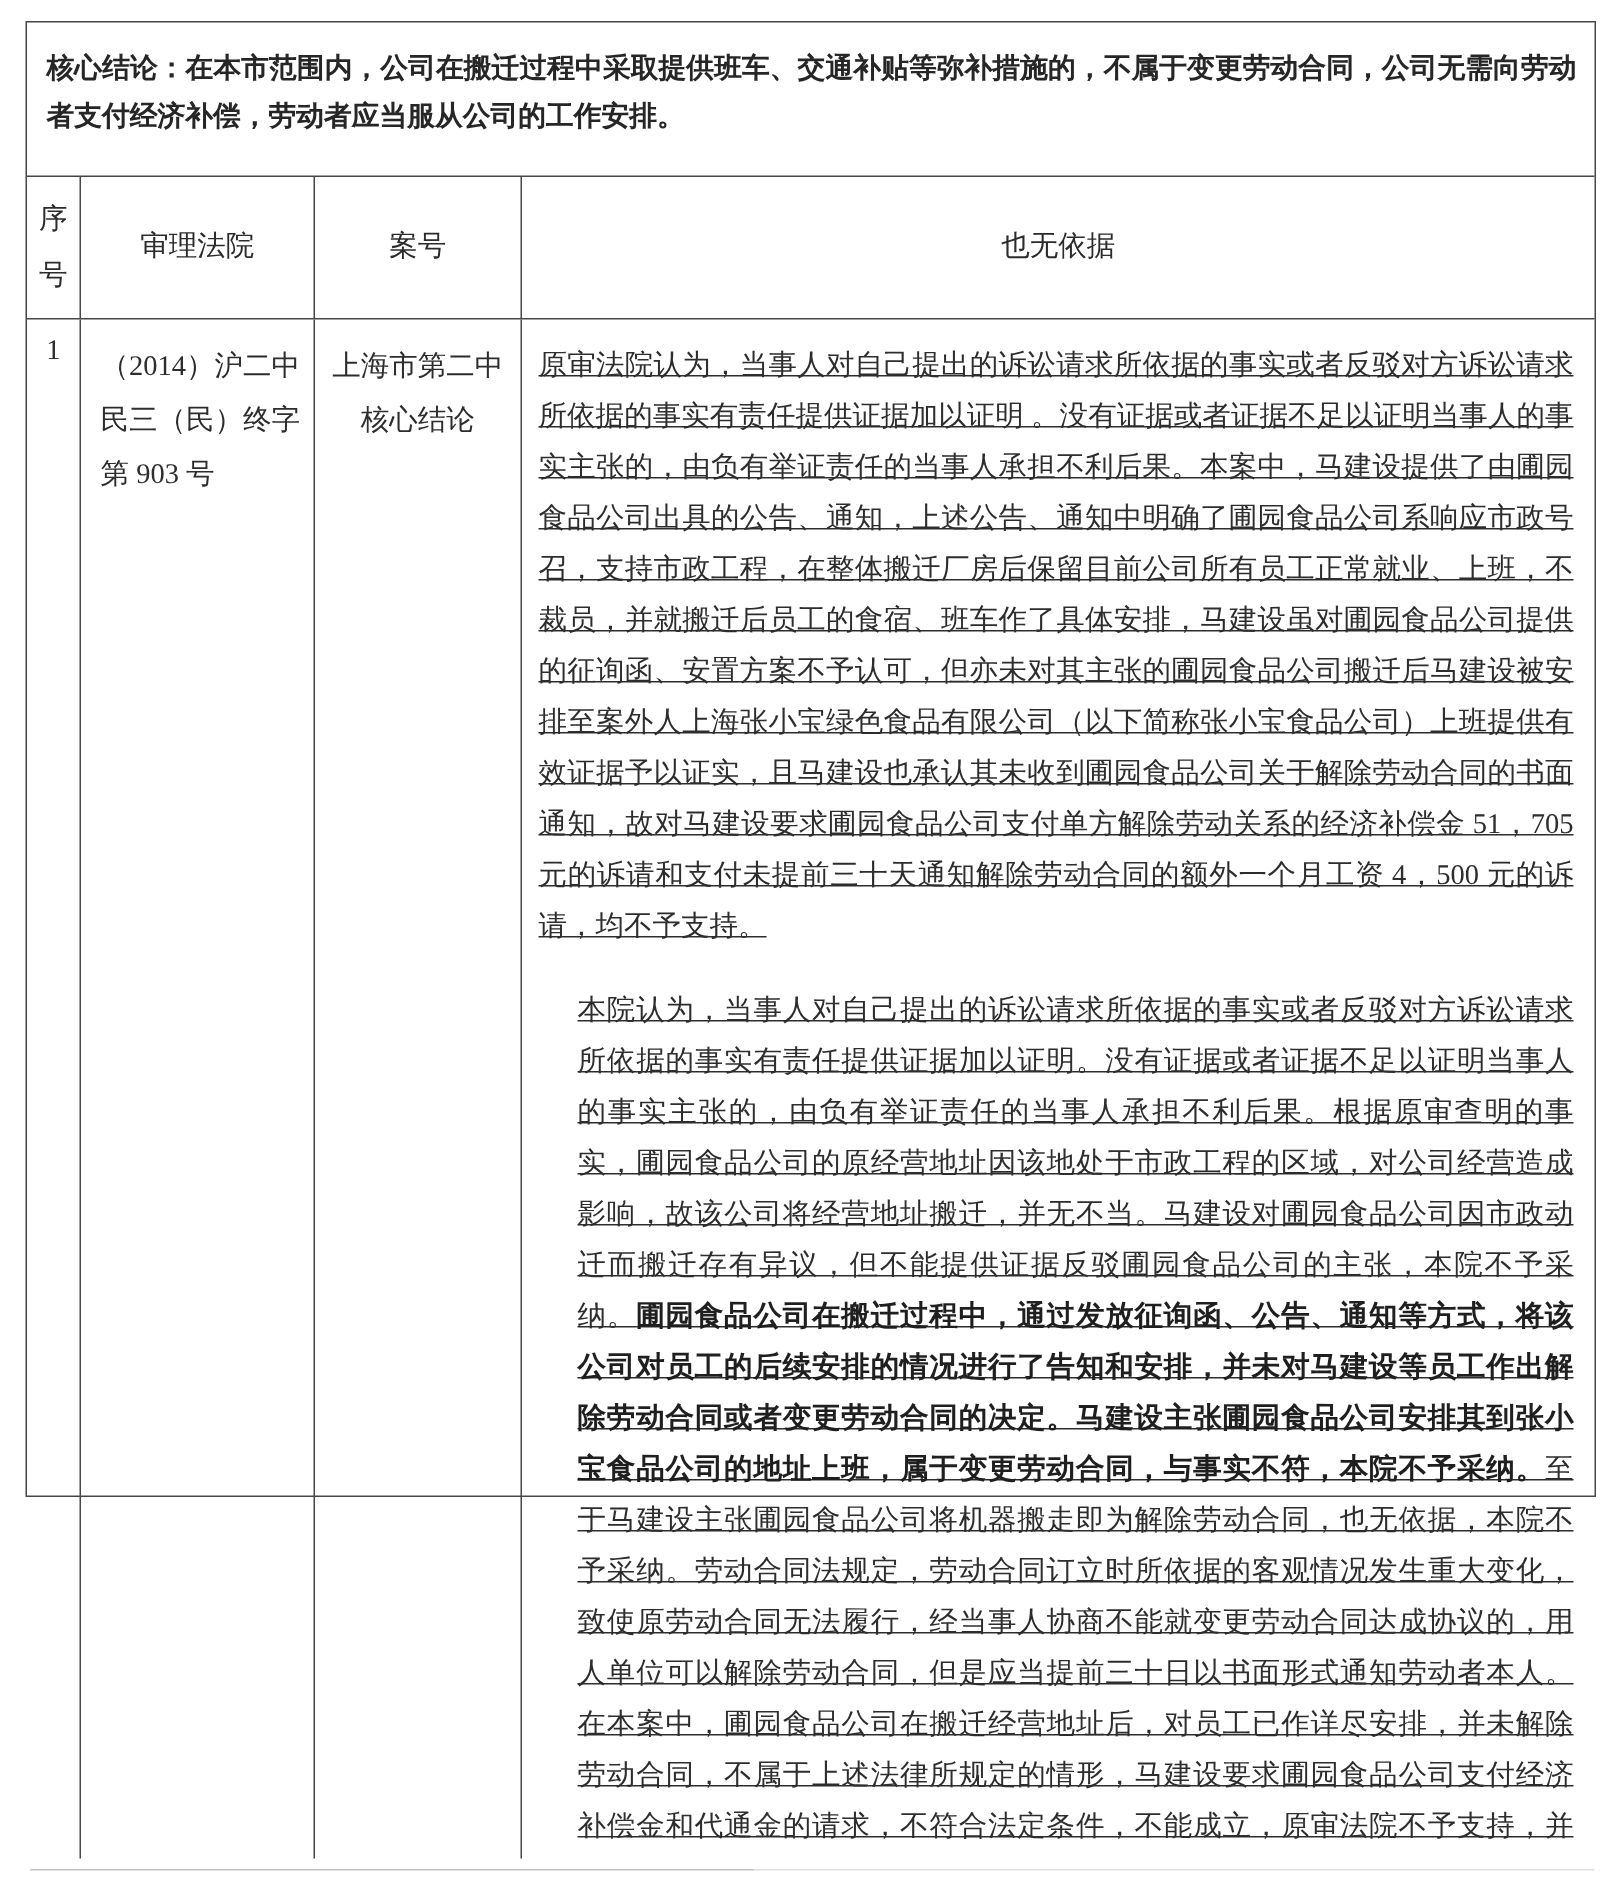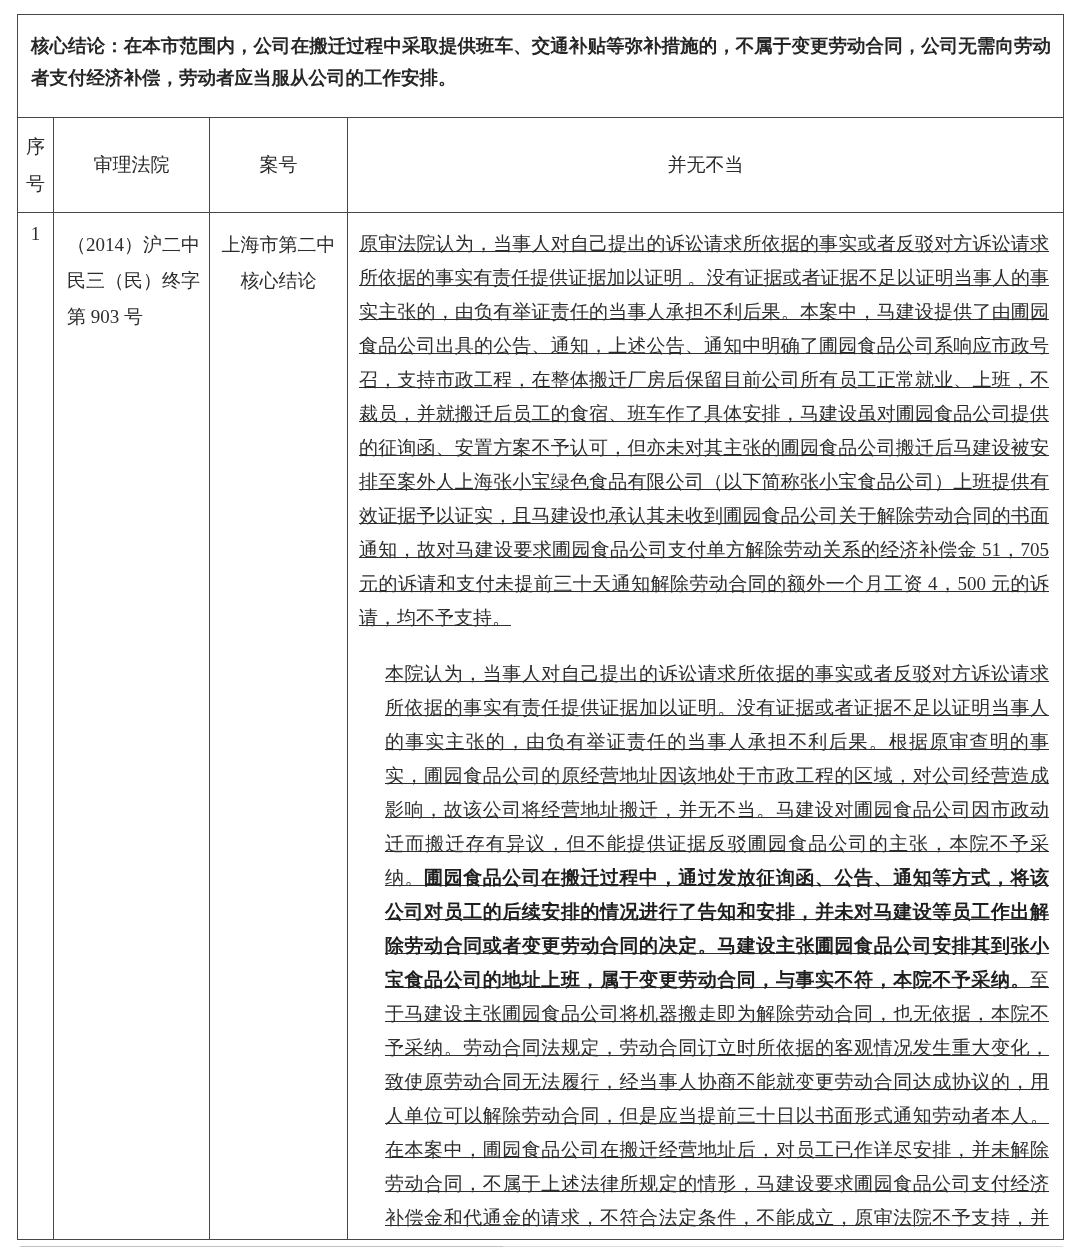--- a/index.html
+++ b/index.html
@@ -12,21 +12,21 @@
     position: relative;
     background: #ffffff;
     font-family: "Liberation Serif", "DejaVu Serif", serif;
     color: #2d2d2d;
   }
   .doc-table {
     position: absolute;
     left: 17px;
     top: 14px;
     width: 1047px;
-    height: 1226px;
+    height: 984px;
     border: 1px solid #474747;
     box-sizing: border-box;
     background: #ffffff;
   }
   
   .summary-cell {
     height: 103px;
     box-sizing: border-box;
     border-bottom: 1px solid #474747;
     padding: 15px 12px 0 13px;
@@ -130,21 +130,21 @@
 <div class="doc-table">
 
   <div class="summary-cell">核心结论：在本市范围内，公司在搬迁过程中采取提供班车、交通补贴等弥补措施的，不属于变更劳动合同，公司无需向劳动者支付经济补偿，劳动者应当服从公司的工作安排。</div>
 
   <div class="grid-row header-row">
     <div class="cell">
       <span class="seq-stack">序号</span>
     </div>
     <div class="cell">审理法院</div>
     <div class="cell">案号</div>
-    <div class="cell last">并无不当</div>
+    <div class="cell last">也无依据</div>
   </div>
 
   <div class="grid-row body-row">
     <div class="cell seq-cell">1</div>
 
     <div class="cell case-cell">
       <div>（2014）沪二中</div>
       <div>民三（民）终字</div>
       <div>第 903 号</div>
     </div>

